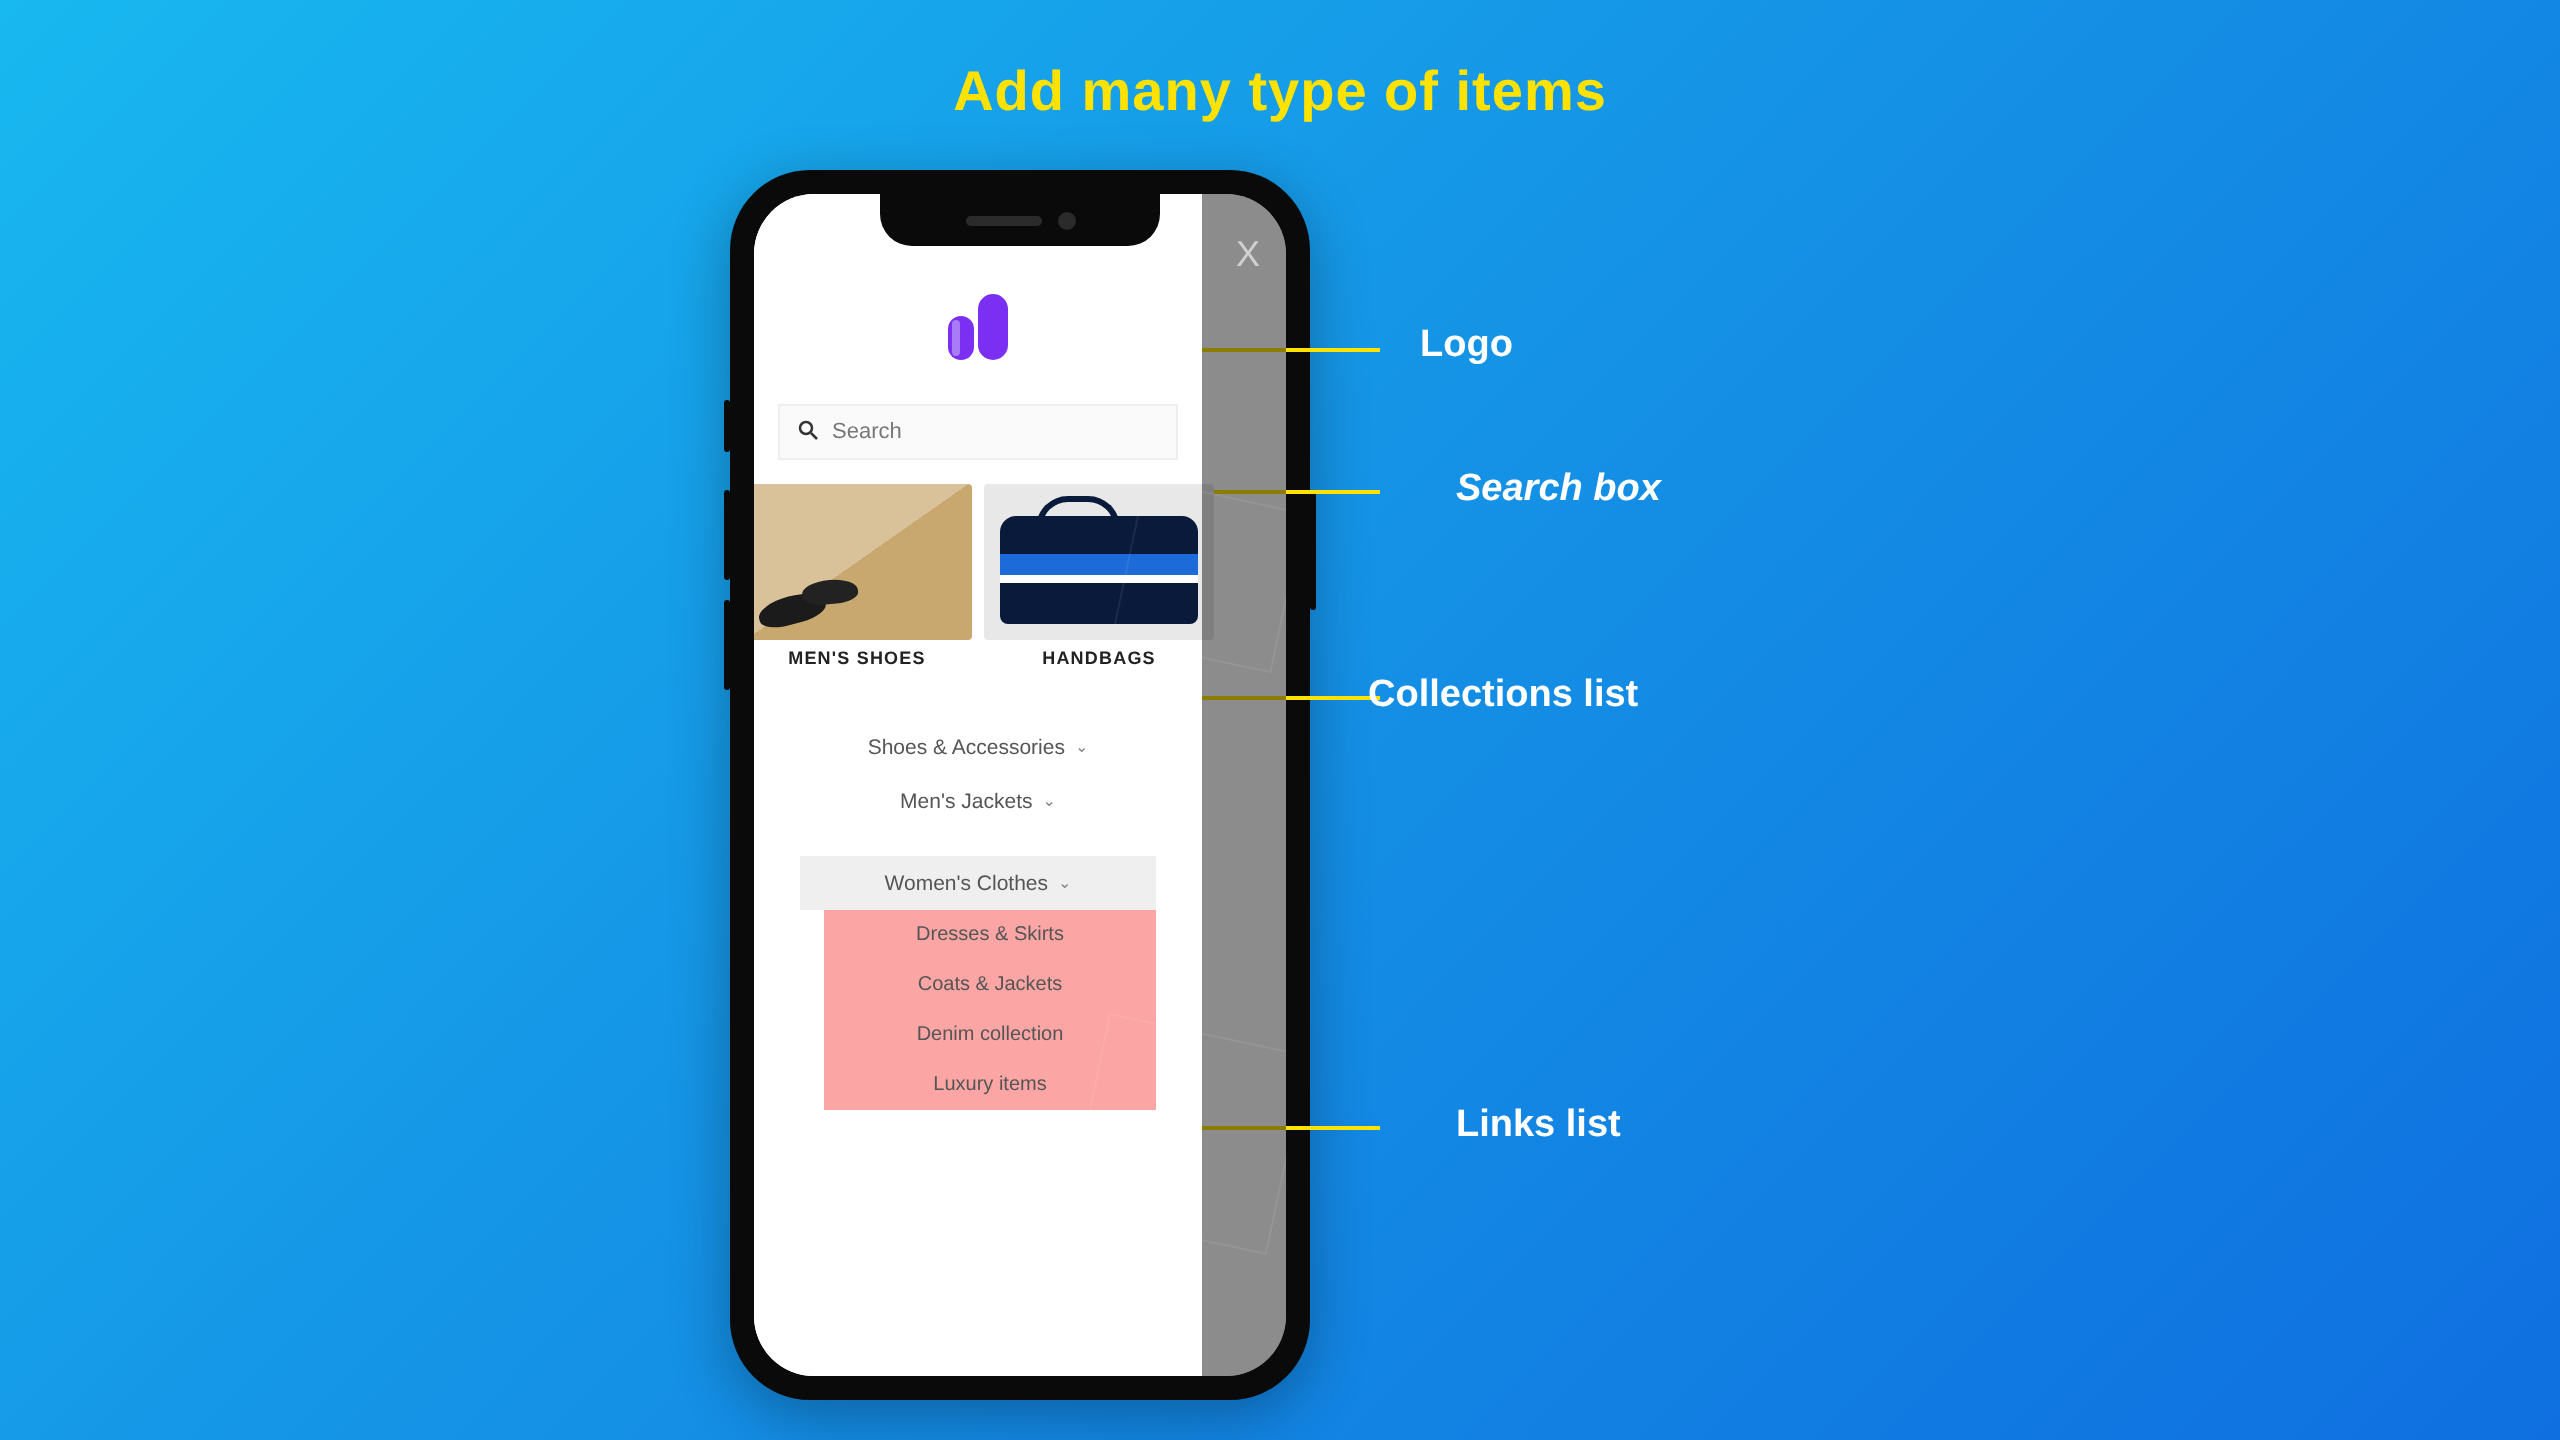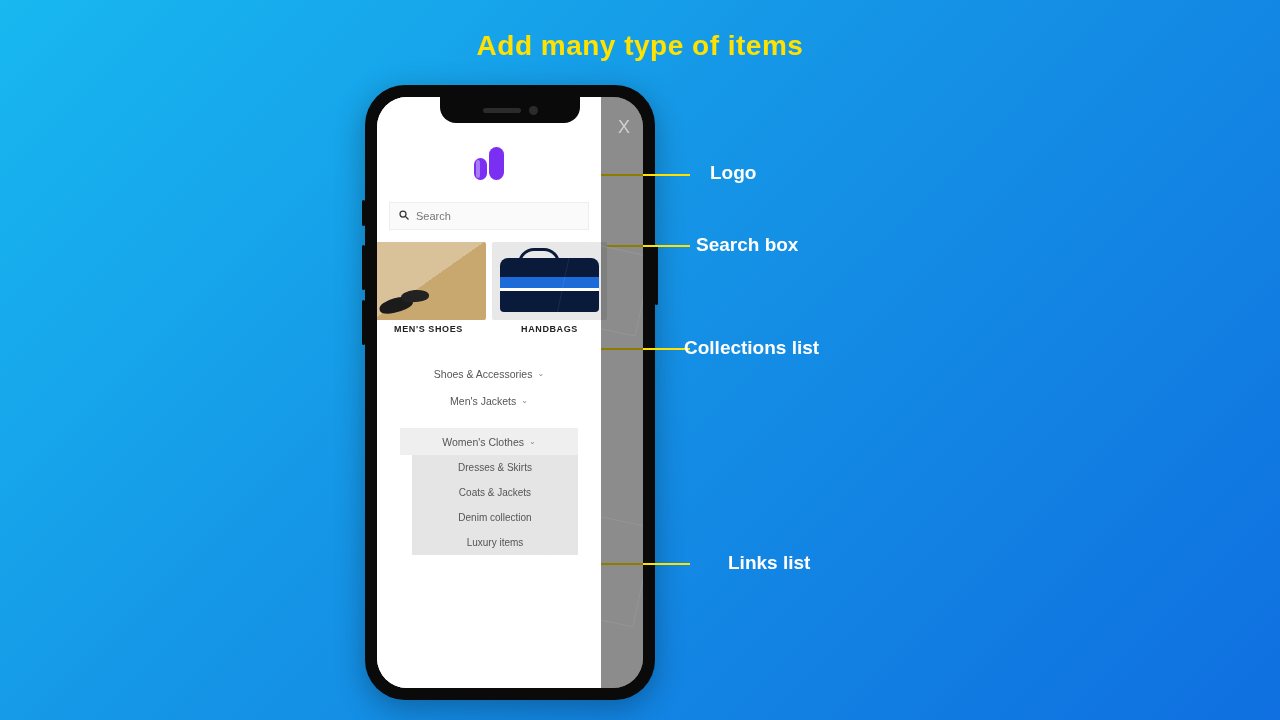--- a/index.html
+++ b/index.html
@@ -116,21 +116,21 @@
     margin-top: 26px;
     width: 178px;
     display:flex; flex-direction:column;
     font-size:10.5px; color:#555;
   }
   .link-row {
     height:27px; display:flex; align-items:center; justify-content:center; gap:5px;
     cursor:pointer;
   }
   .link-row.expanded { background:#efefef;margin-top:14px; }
-  .sub-group { background:#e5e5e5; display:flex; flex-direction:column;margin-left:12px; }
+  .sub-group { background:#fca5a5; display:flex; flex-direction:column;margin-left:12px; }
   .sub-row { height:25px; display:flex; align-items:center; justify-content:center; font-size:10px; color:#555; cursor:pointer;}
   .chev { font-size:8px; color:#888; }
 
   
   .callout-line { position:absolute; height:2px; background:#ffe200; }
   .callout-label {
     position:absolute; color:#fff; font-size:19px; font-weight:600;
     white-space:nowrap;
   }
 </style>
@@ -214,21 +214,21 @@
         </div>
 
       </div>
     </div>
   </div>
 
   <div class="callout-line" style="left:537px; top:174px; width:153px;"></div>
   <div class="callout-label" style="left:710px; top:162px;">Logo</div>
 
   <div class="callout-line" style="left:591px; top:245px; width:99px;"></div>
-  <div class="callout-label" style="left:696px; top:234px;">Search box</div>
+  <div class="callout-label" style="left:728px; top:234px;font-style:italic;">Search box</div>
 
   <div class="callout-line" style="left:589px; top:348px; width:101px;"></div>
   <div class="callout-label" style="left:684px; top:337px;">Collections list</div>
 
   <div class="callout-line" style="left:597px; top:563px; width:93px;"></div>
   <div class="callout-label" style="left:728px; top:552px;">Links list</div>
 
 </div>
 
 </body></html>

